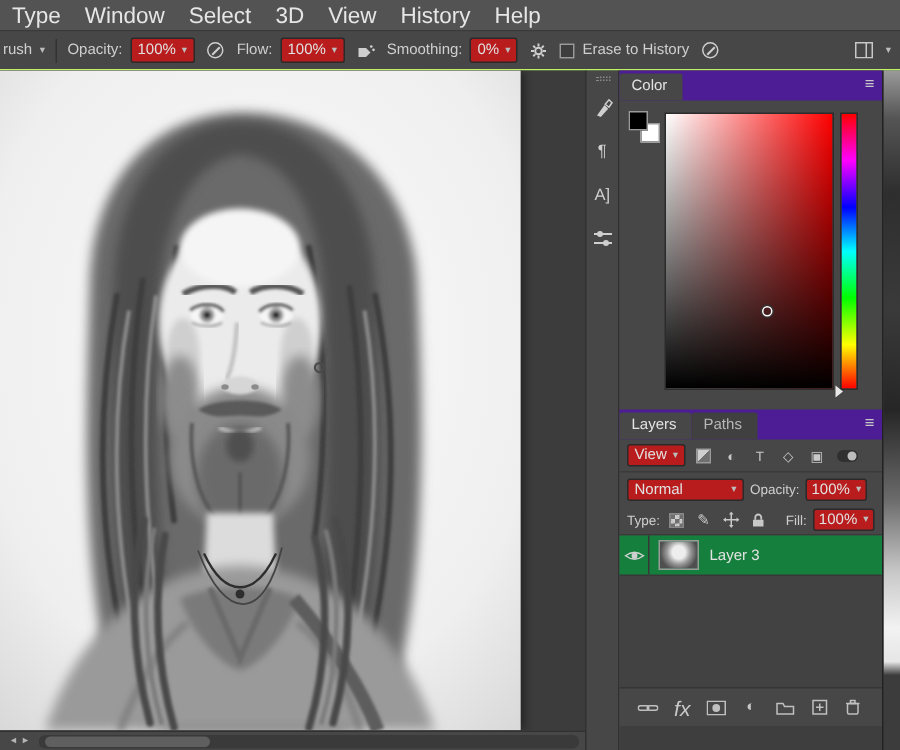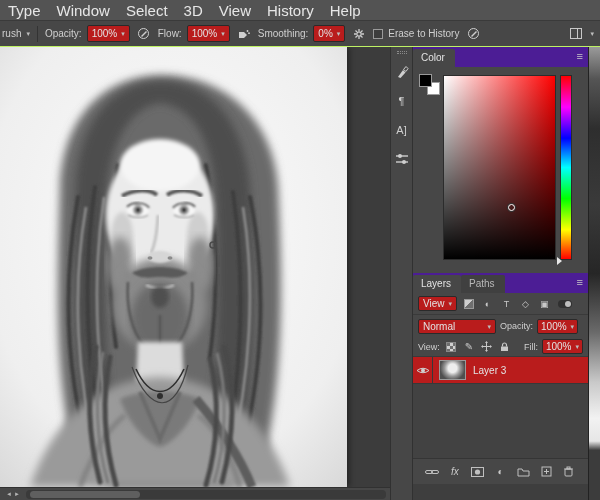--- a/index.html
+++ b/index.html
@@ -84,36 +84,36 @@
   .pixel-chip { width:10px; height:10px; border:1px solid #9a9a9a;
                 background:linear-gradient(135deg,#cfcfcf 0 50%, #6f6f6f 50% 100%); }
   .toggle { width:14px; height:8px; background:#303030; border-radius:4px; position:relative; margin-left:2px; }
   .toggle::after { content:""; position:absolute; right:1px; top:1px; width:6px; height:6px; border-radius:50%; background:#bdbdbd; }
   .checker { width:10px; height:10px; border:1px solid #888;
              background-image:
                linear-gradient(45deg,#cfcfcf 25%,transparent 25%,transparent 75%,#cfcfcf 75%),
                linear-gradient(45deg,#cfcfcf 25%,#6f6f6f 25%,#6f6f6f 75%,#cfcfcf 75%);
              background-size:6px 6px; background-position:0 0,3px 3px; }
   .layer-row { position:relative; height:27px; display:flex; align-items:center; border-bottom:1px solid #383838; }
-  .layer-row.selected { background:#b91c1c;text-align:center; }
+  .layer-row.selected { background:#15803d;text-align:center; }
   .eye-cell { width:20px; height:100%; display:flex; align-items:center; justify-content:center;
               border-right:1px solid #383838; }
   .thumb { width:27px; height:20px; border:1px solid #9a9a9a; margin:0 7px 0 6px; }
   .thumb.portrait { background:radial-gradient(circle at 50% 40%, #eeeeee 0 26%, #9a9a9a 48%, #4f4f4f 75%); }
   .thumb.white { background:#fff; }
   .layer-name { font-size:10px; color:#e3e3e3; }
   .layer-name.italic { font-style:italic; }
   .row-lock { position:absolute; right:8px; top:9px; }
 
   
   .right-sliver { position:absolute; top:47px; left:588px; width:12px; height:453px;
                   background:linear-gradient(180deg,#9a9a9a 0%,#555 7%,#2e2e2e 18%,#3a3a3a 35%,#262626 50%,#6a6a6a 63%,#c9c9c9 74%,#f2f2f2 82%,#e6e6e6 87%,#3c3c3c 89%,#3c3c3c 100%);
                   border-left:1px solid #222; }
 
-  .fx-text { font-size:10px; font-style:italic; color:#c8c8c8; }
+  .fx-text { font-size:14px; font-style:italic; color:#c8c8c8; }
 </style>
 </head>
 <body>
 
 <div id="app">
 
   <div class="menubar">
     <span class="menu-item">Type</span>
     <span class="menu-item">Window</span>
     <span class="menu-item">Select</span>
@@ -365,21 +365,21 @@
           <span class="arr">▾</span>
         </span>
         <span class="lbl" style="font-size:9px;">Opacity:</span>
         <span class="combo" style="padding:1px 3px;">
           <span>100%</span>
           <span class="arr">▾</span>
         </span>
       </div>
 
       <div class="lp-row lp-lock">
-        <span class="lbl" style="font-size:9px;">View:</span>
+        <span class="lbl" style="font-size:9px;">Type:</span>
         <span class="mini-icon">
             <span class="checker"></span>
           </span>
         <span class="mini-icon">✎</span>
         <span class="mini-icon">
           <svg width="11" height="11">
               <path d="M5.5 0 L7 2 H4 Z M5.5 11 L4 9 H7 Z M0 5.5 L2 4 V7 Z M11 5.5 L9 4 V7 Z" fill="#c8c8c8"></path>
               <path d="M5.5 1 V10 M1 5.5 H10" stroke="#c8c8c8"></path>
             </svg>
         </span>

